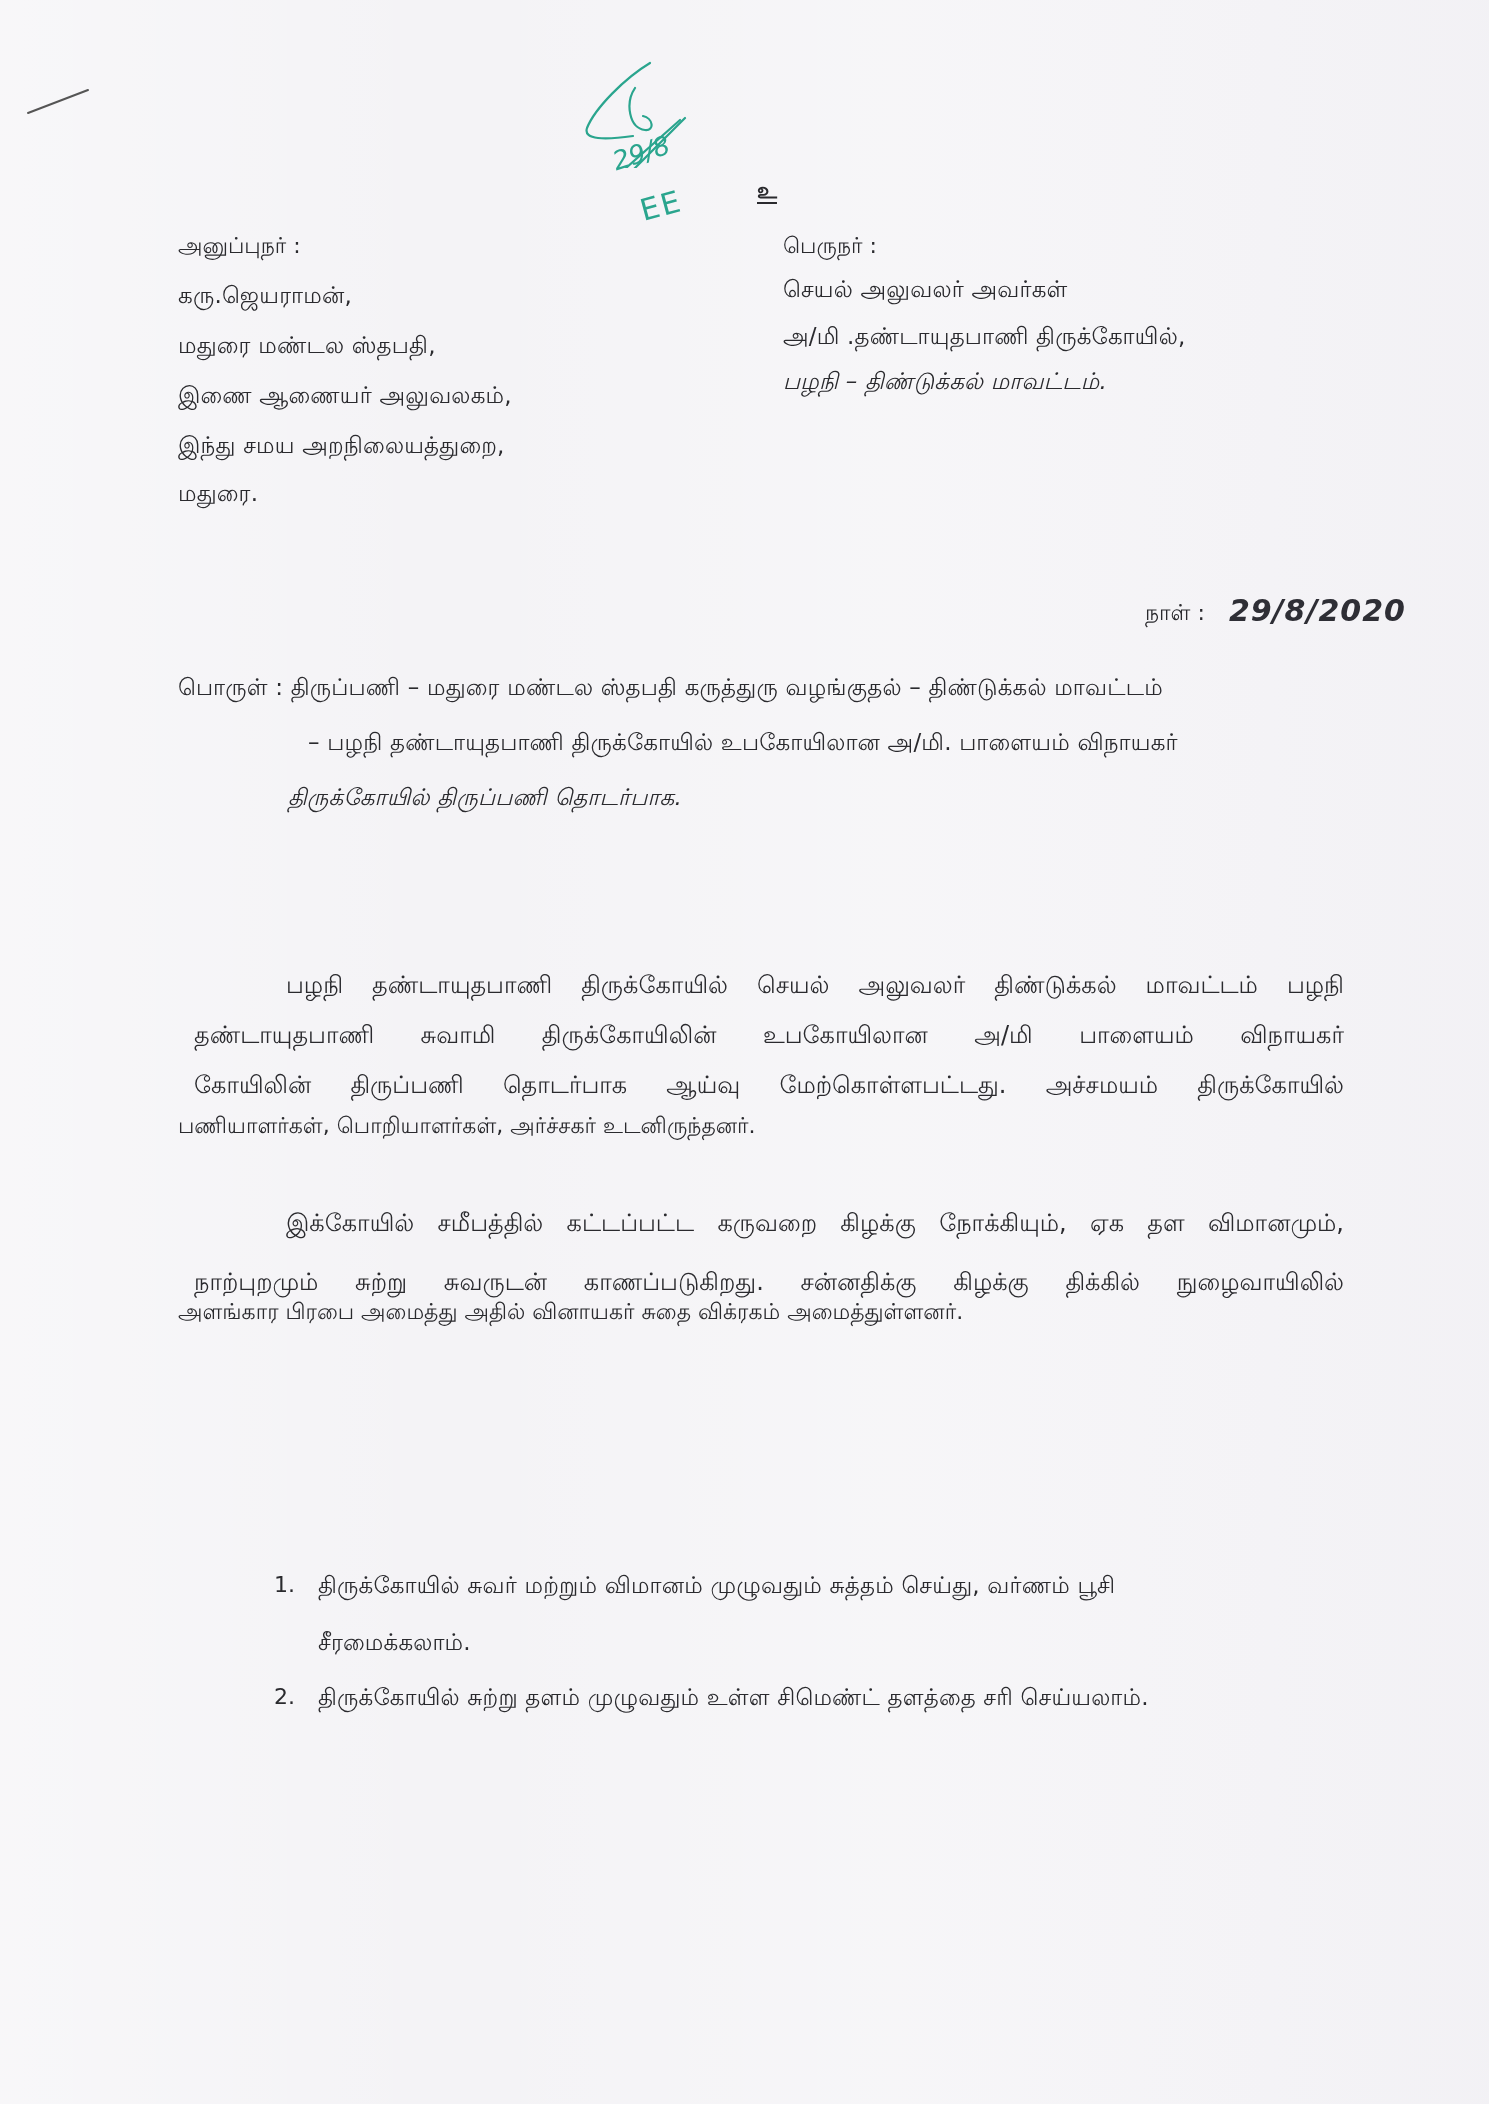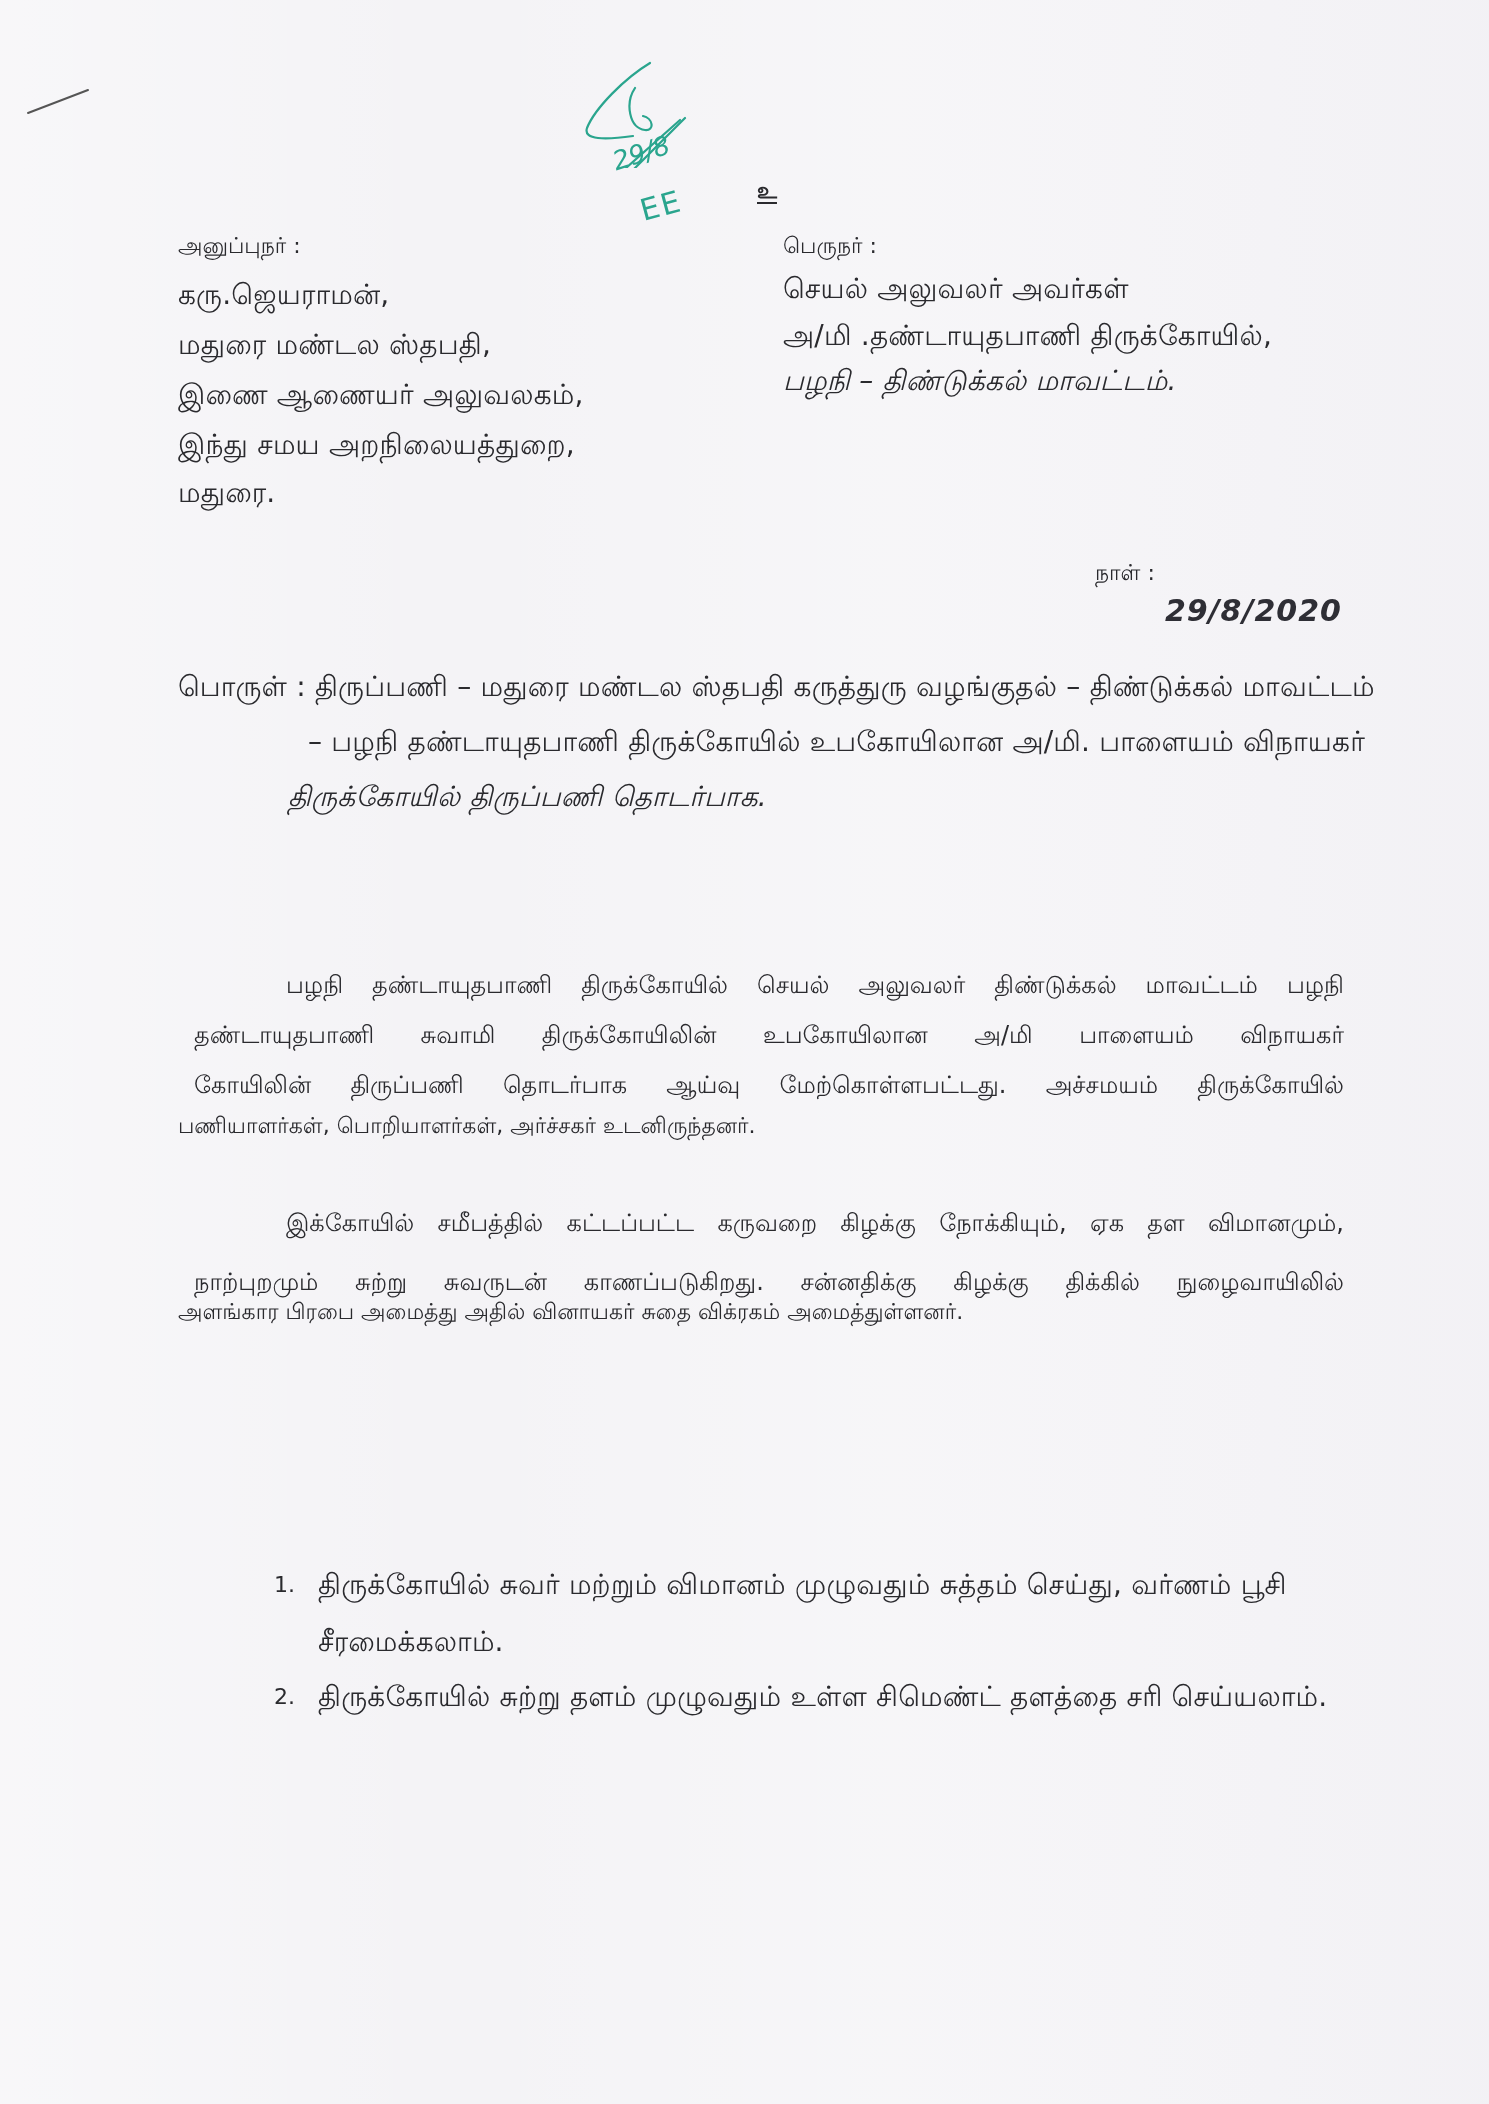--- a/index.html
+++ b/index.html
@@ -18,21 +18,21 @@
     .page {
       position: absolute;
       left: 0; top: 0;
       width: 1489px;
       height: 2104px;
       background:
         linear-gradient(90deg, rgba(255,255,255,0.35) 0%, rgba(240,238,244,0.0) 30%, rgba(255,255,255,0.25) 60%, rgba(236,234,240,0.2) 100%),
         #f4f3f6;
     }
     .abs { position: absolute; white-space: nowrap; }
-    .txt { font-size: 28px; line-height: 30px; letter-spacing: 0.2px; }
+    .txt { font-size: 23px; line-height: 30px; letter-spacing: 0.2px; }
     .label { font-size: 22px; }
     .justify-line {
       position: absolute;
       left: 194px;
       width: 1150px;
       text-align: justify;
       text-align-last: justify;
       font-size: 24px;
       line-height: 30px;
       white-space: normal;
@@ -93,21 +93,21 @@
     <div class="abs txt" style="left:178px;top:478px;">மதுரை.</div>
   </div>
 
   <div>
     <div class="abs label" style="left:783px;top:233px;">பெருநர் :</div>
     <div class="abs txt" style="left:783px;top:274px;">செயல் அலுவலர் அவர்கள்</div>
     <div class="abs txt" style="left:783px;top:321px;">அ/மி .தண்டாயுதபாணி திருக்கோயில்,</div>
     <div class="abs txt" style="left:783px;top:366px;font-style:italic;">பழநி – திண்டுக்கல் மாவட்டம்.</div>
   </div>
 
-  <div class="abs" style="left:1095px;top:560px;display:flex;align-items:flex-start;gap:10px;">
+  <div class="abs" style="left:1145px;top:560px;display:flex;align-items:flex-end;gap:24px;">
     <span style="font-size:22px;">நாள் :</span>
     <span class="handwriting" style="font-size:30px;font-style:italic;letter-spacing:1px;">29/8/2020</span>
   </div>
 
   <div>
     <div class="abs txt" style="left:178px;top:672px;">பொருள் : திருப்பணி – மதுரை மண்டல ஸ்தபதி கருத்துரு வழங்குதல் – திண்டுக்கல் மாவட்டம்</div>
     <div class="abs txt" style="left:308px;top:727px;">– பழநி தண்டாயுதபாணி திருக்கோயில் உபகோயிலான அ/மி. பாளையம் விநாயகர்</div>
     <div class="abs txt" style="left:288px;top:782px;font-style:italic;">திருக்கோயில் திருப்பணி தொடர்பாக.</div>
   </div>
 

